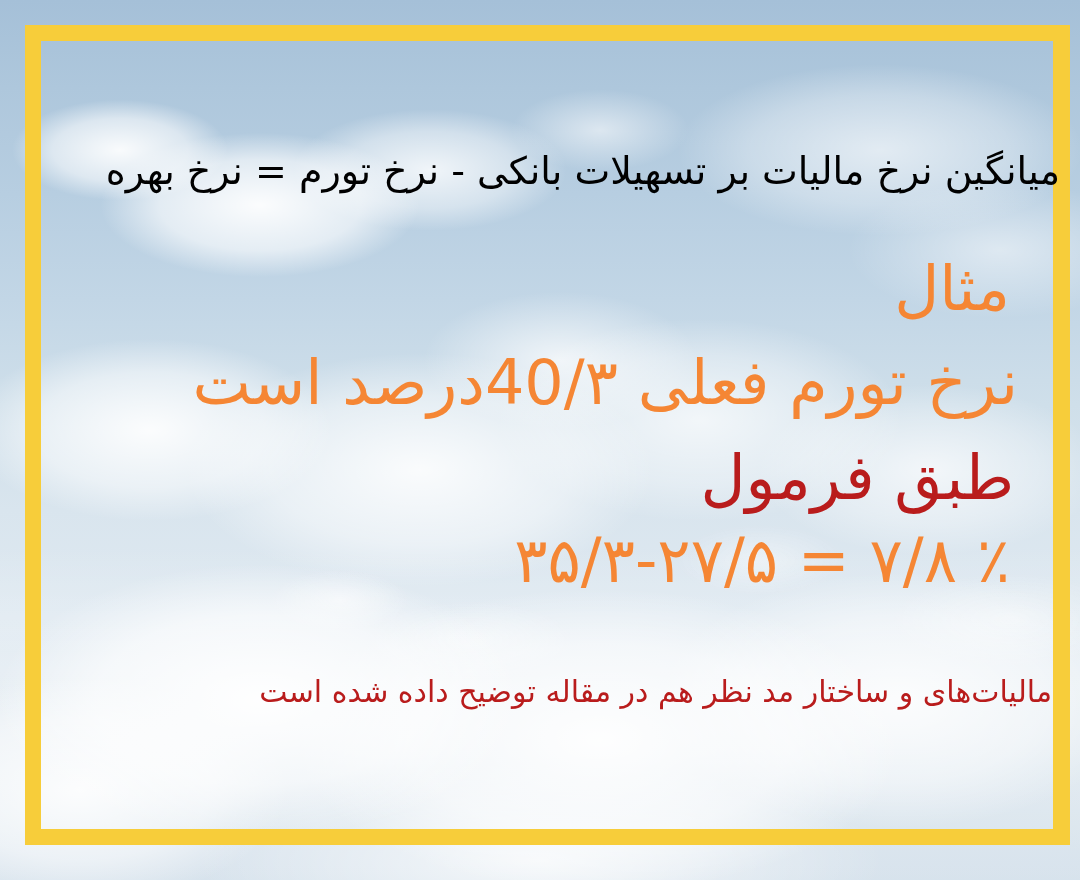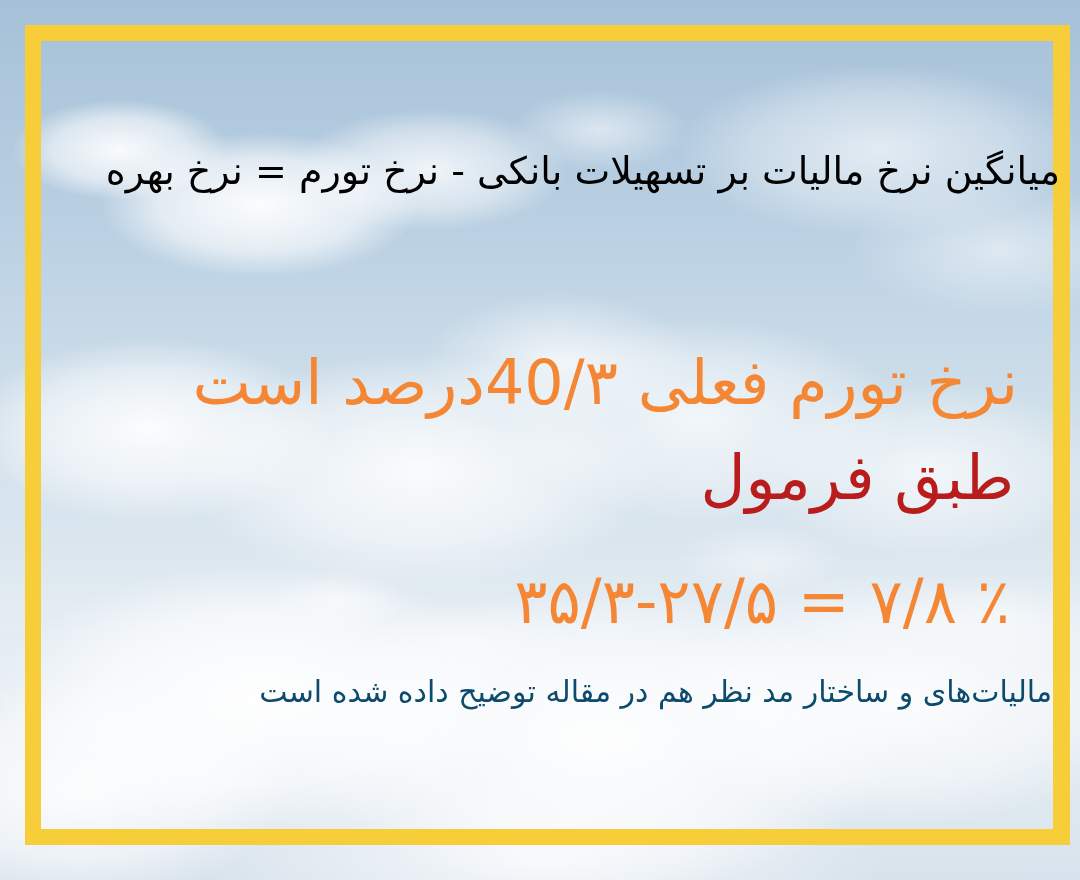--- a/index.html
+++ b/index.html
@@ -137,48 +137,48 @@
     font-size: 62px;
     color: #b91c1c;
   }
 
   .equation {
     top: 528px;
     right: 70px;
     font-size: 62px;
     color: #f58634;
     direction: ltr;
-    margin-top: 41px;
   }
 
   .footnote {
     top: 676px;
     right: 28px;
     font-size: 30px;
-    color: #0c4a6e;
+    color: #b91c1c;
   }
 </style>
 </head>
 <body>
 
 <div id="slide">
 
   <div class="sky"></div>
 
   <div class="clouds">
     <div class="cloud-layer-a"></div>
     <div class="cloud-layer-b"></div>
     <div class="cloud-layer-d"></div>
     <div class="cloud-layer-c"></div>
   </div>
 
   <div class="frame"></div>
 
   <div class="txt headline">میانگین نرخ مالیات بر تسهیلات بانکی - نرخ تورم  =  نرخ بهره</div>
 
+  <div class="txt example-word">مثال</div>
 
   <div class="txt inflation-line">نرخ تورم فعلی 40/۳درصد است</div>
 
   <div class="txt formula-label">طبق فرمول</div>
 
   <div class="txt equation">۳۵/۳-۲۷/۵ = ۷/۸ ٪</div>
 
   <div class="txt footnote">ماليات‌های و ساختار مد نظر هم در مقاله توضیح داده شده است</div>
 
 </div>

